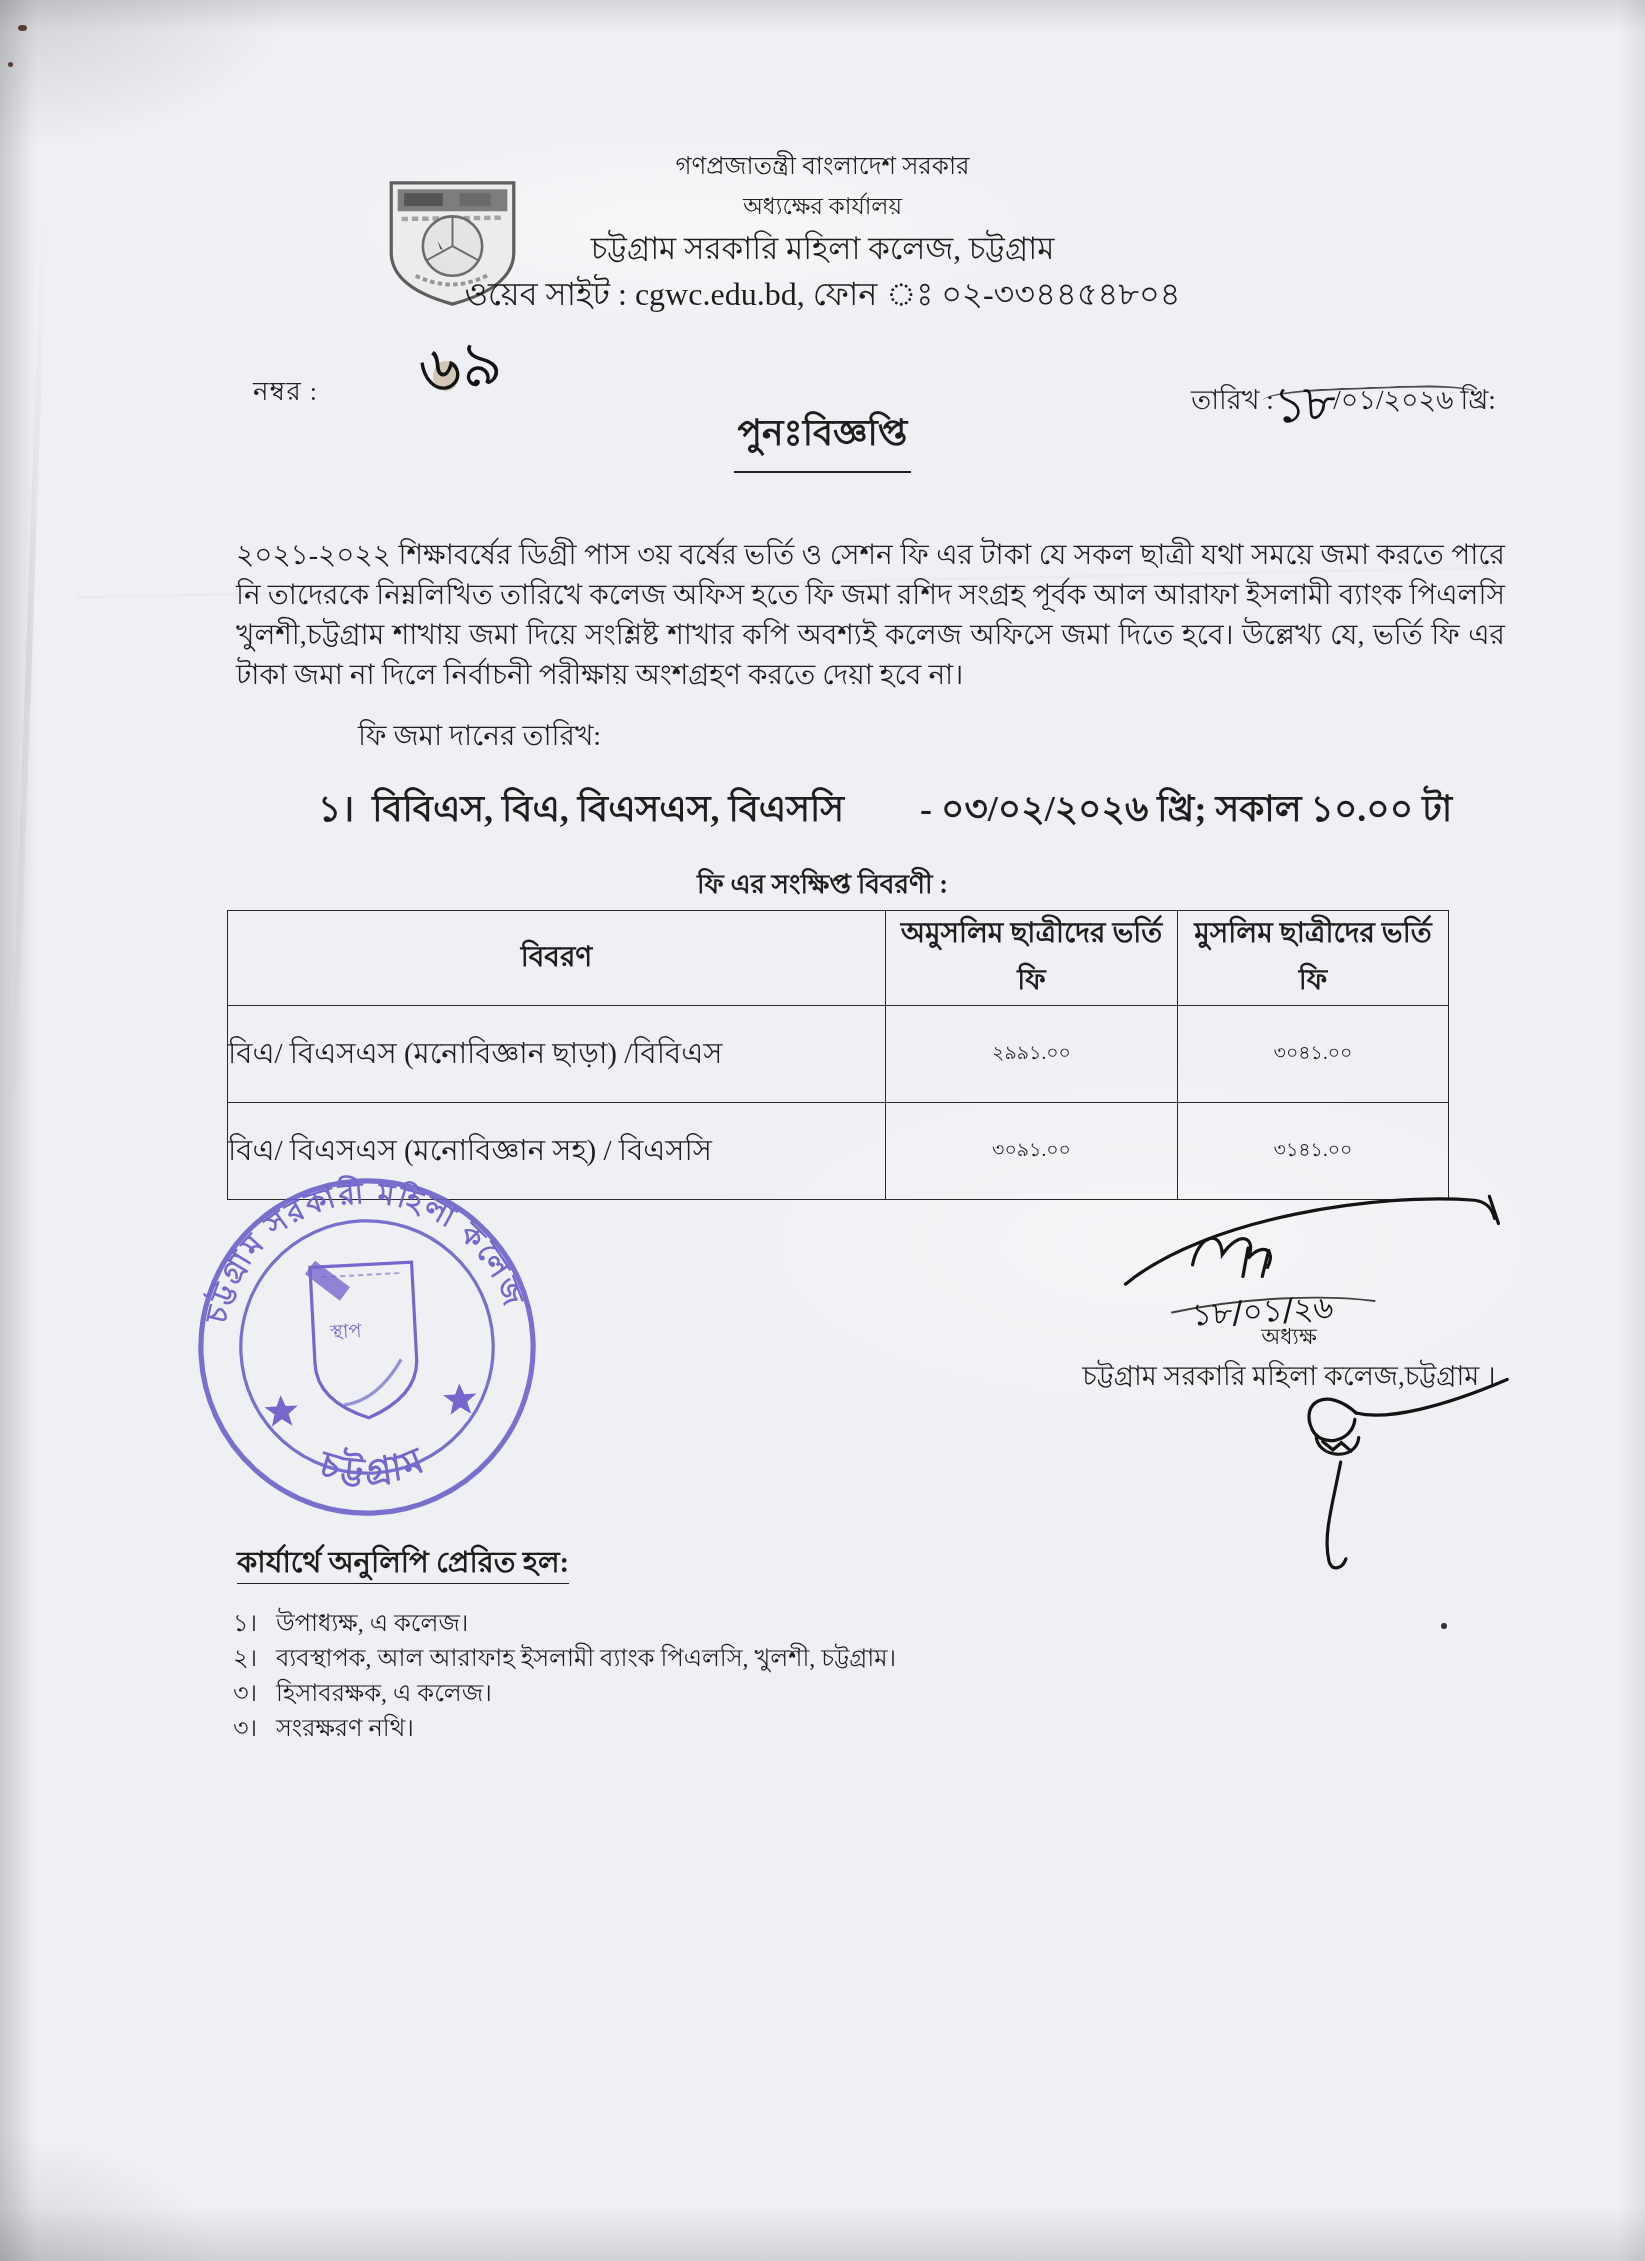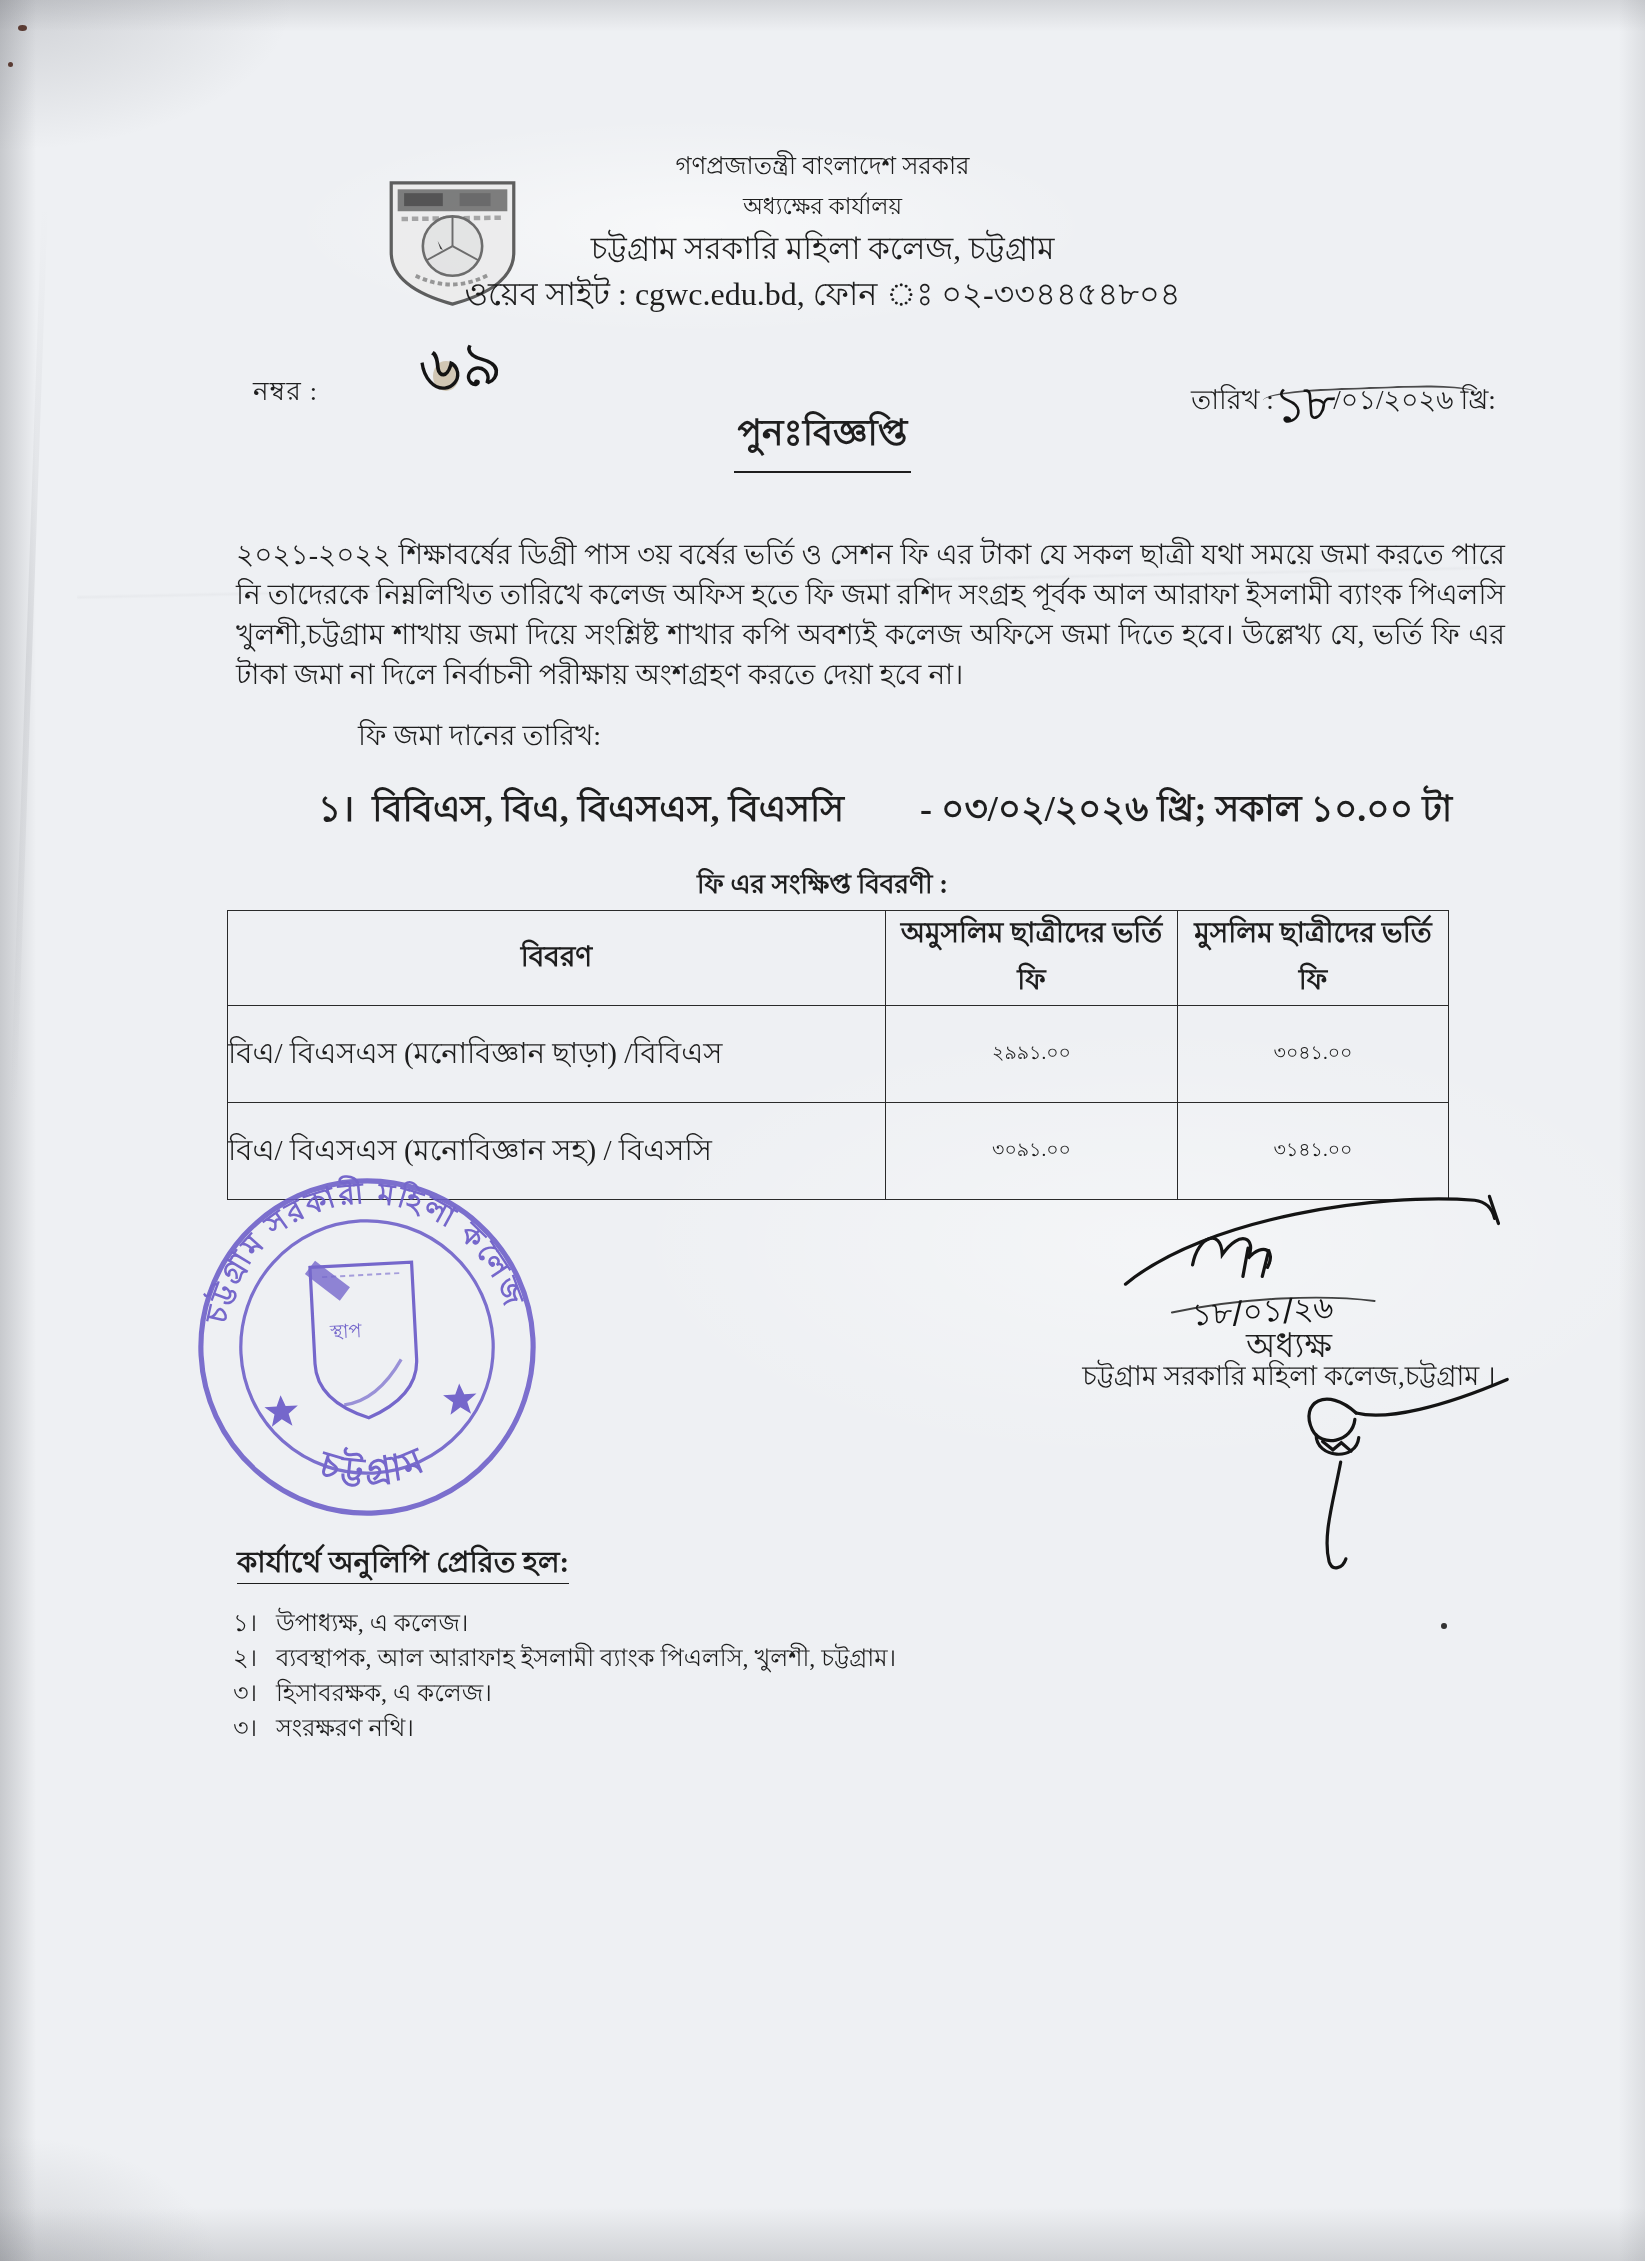--- a/index.html
+++ b/index.html
@@ -65,21 +65,21 @@
   tr.drow{height:97px;}
   td.desc{font-size:29px;padding-left:31px;vertical-align:middle;}
   td.amt{font-size:19px;font-weight:400;text-align:center;vertical-align:middle;}
 
   
   .stamp{position:absolute;left:188px;top:1168px;width:358px;height:358px;transform:rotate(-3deg);opacity:.92;}
 
   
   .sig-svg{position:absolute;left:1110px;top:1186px;width:413px;height:155px;}
   .sig-name{position:absolute;left:1044px;top:1278px;width:490px;text-align:center;font-size:28px;}
-  .sig-desg{position:absolute;left:1044px;top:1319px;width:490px;text-align:center;font-size:34px;}
+  .sig-desg{position:absolute;left:1044px;top:1319px;width:490px;text-align:center;font-size:22px;}
   .sig-inst{position:absolute;left:1044px;top:1355px;width:490px;text-align:center;font-size:27px;white-space:nowrap;}
   .flourish{position:absolute;left:1218px;top:1373px;width:297px;height:213px;}
 
   .dist-head{position:absolute;left:237px;top:1539px;font-size:29px;font-weight:600;}
   .dist-head span{border-bottom:1.9px solid #1e1e1e;padding-bottom:5.2px;}
   .dist-list{position:absolute;left:233px;top:1606px;font-size:24px;line-height:35px;}
   .dist-item{display:flex;}
   .dist-item .ser{width:43px;flex:none;}
 </style>
 </head>

